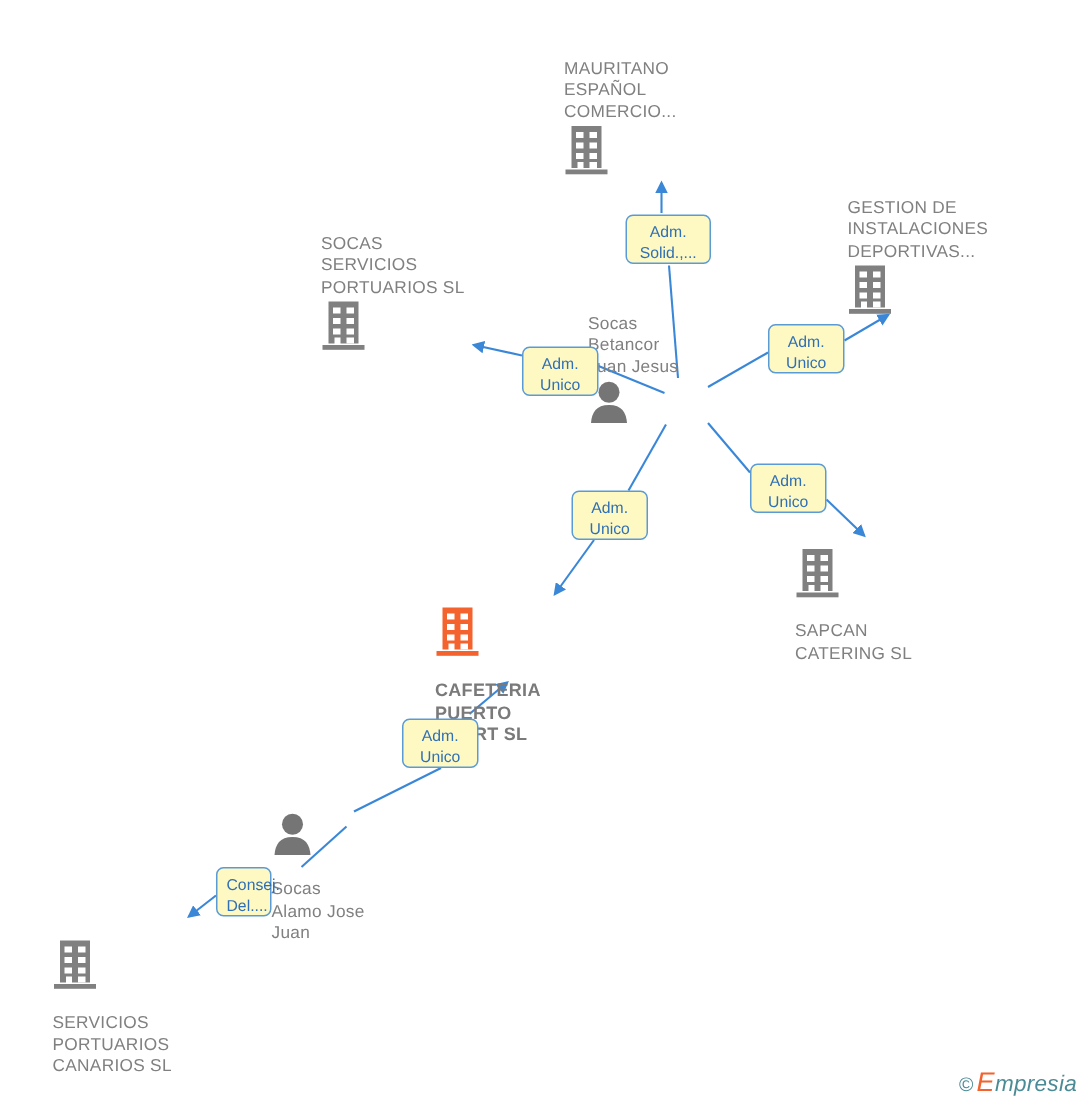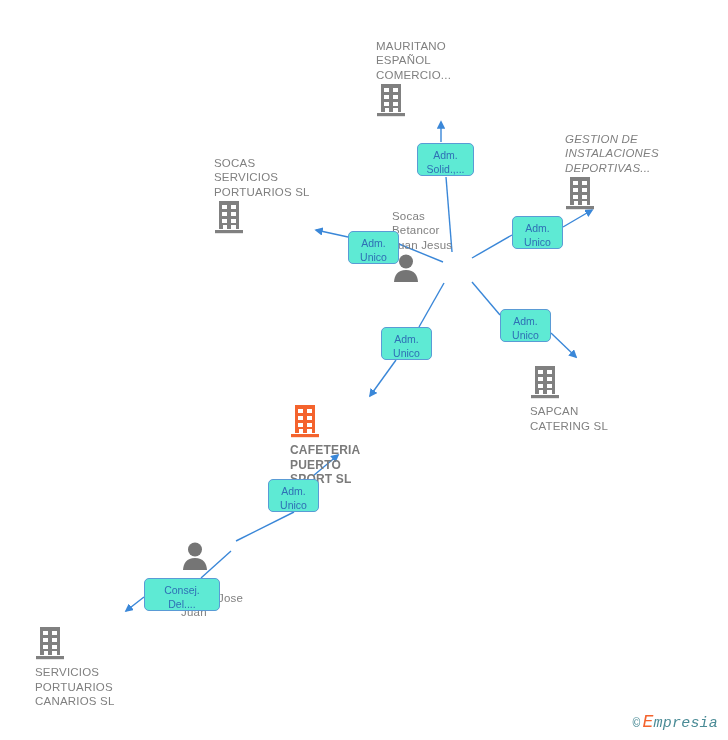--- a/index.html
+++ b/index.html
@@ -38,42 +38,42 @@
     color: #808080;
     letter-spacing: 0.2px;
     white-space: pre-line;
   }
   .node.highlight .caption {
     color: #7a7a7a;
     font-weight: bold;
     font-size: 12px;
   }
   .caption.above { margin-bottom: 1px; }
-  .caption.below { margin-top: 1px; }
+  .caption.below { margin-top: 10px; }
 
   .edge-label {
     position: absolute;
     border: 1.4px solid #5a9bd5;
     border-radius: 5px;
-    background: #5eead4;
+    background: #fef9c3;
     color: #2f6fb5;
     font-size: 10.5px;
     line-height: 14px;
     text-align: center;
     padding: 4px 6px 4px 6px;
     white-space: pre-line;
     box-sizing: border-box;
   }
   .watermark {
     position: absolute;
     right: 10px;
     bottom: 8px;
     font-size: 15px;
     color: #4a8b96;
-    font-family: Liberation Mono, monospace;
+    font-family: Liberation Sans, sans-serif;
     letter-spacing: 0.2px;
     white-space: nowrap;
   }
   .watermark .cmark {
     font-size: 13px;
     color: #4a8b96;
     margin-right: 2px;
   }
   .watermark .brand {
     font-style: italic;
@@ -130,21 +130,21 @@
           <rect x="17" y="5" width="5" height="4" fill="#fff"></rect>
           <rect x="8" y="12" width="5" height="4" fill="#fff"></rect>
           <rect x="17" y="12" width="5" height="4" fill="#fff"></rect>
           <rect x="8" y="19" width="5" height="4" fill="#fff"></rect>
           <rect x="17" y="19" width="5" height="4" fill="#fff"></rect>
           <rect x="9" y="25" width="4" height="6" fill="#fff"></rect>
           <rect x="17" y="25" width="5" height="4" fill="#fff"></rect>
           <rect x="1" y="30" width="28" height="3.2" fill="#808080"></rect>
         </svg></span>
     </div>
-    <div class="node" style="left: 630px; top: 131.5px; font-style: italic;">
+    <div class="node" style="left: 630px; top: 131.5px;">
       <span class="caption above">GESTION DE
 INSTALACIONES
 DEPORTIVAS...</span>
       <span class="icon"><svg width="30" height="34" viewBox="0 0 30 34" xmlns="http://www.w3.org/2000/svg">
           <rect x="5" y="1" width="20" height="28" fill="#808080"></rect>
           <rect x="8" y="5" width="5" height="4" fill="#fff"></rect>
           <rect x="17" y="5" width="5" height="4" fill="#fff"></rect>
           <rect x="8" y="12" width="5" height="4" fill="#fff"></rect>
           <rect x="17" y="12" width="5" height="4" fill="#fff"></rect>
           <rect x="8" y="19" width="5" height="4" fill="#fff"></rect>
@@ -247,19 +247,19 @@
     <div class="edge-label" style="left: 512px; top: 216px; width: 51px; height: 33px;">Adm.
 Unico</div>
     <div class="edge-label" style="left: 348px; top: 231px; width: 51px; height: 33px;">Adm.
 Unico</div>
     <div class="edge-label" style="left: 500px; top: 309px; width: 51px; height: 33px;">Adm.
 Unico</div>
     <div class="edge-label" style="left: 381px; top: 327px; width: 51px; height: 33px;">Adm.
 Unico</div>
     <div class="edge-label" style="left: 268px; top: 479px; width: 51px; height: 33px;">Adm.
 Unico</div>
-    <div class="edge-label" style="left: 144px; top: 578px; width: 76px; height: 33px;">Consej.
+    <div class="edge-label" style="left: 144px; top: 578px; width: 37px; height: 33px;">Consej.
 Del....</div>
   </div>
 
 <div class="watermark">
   <span class="cmark">©</span><span class="brand"><span class="cap">E</span><span>mpresia</span></span>
 </div>
 
 </body></html>

